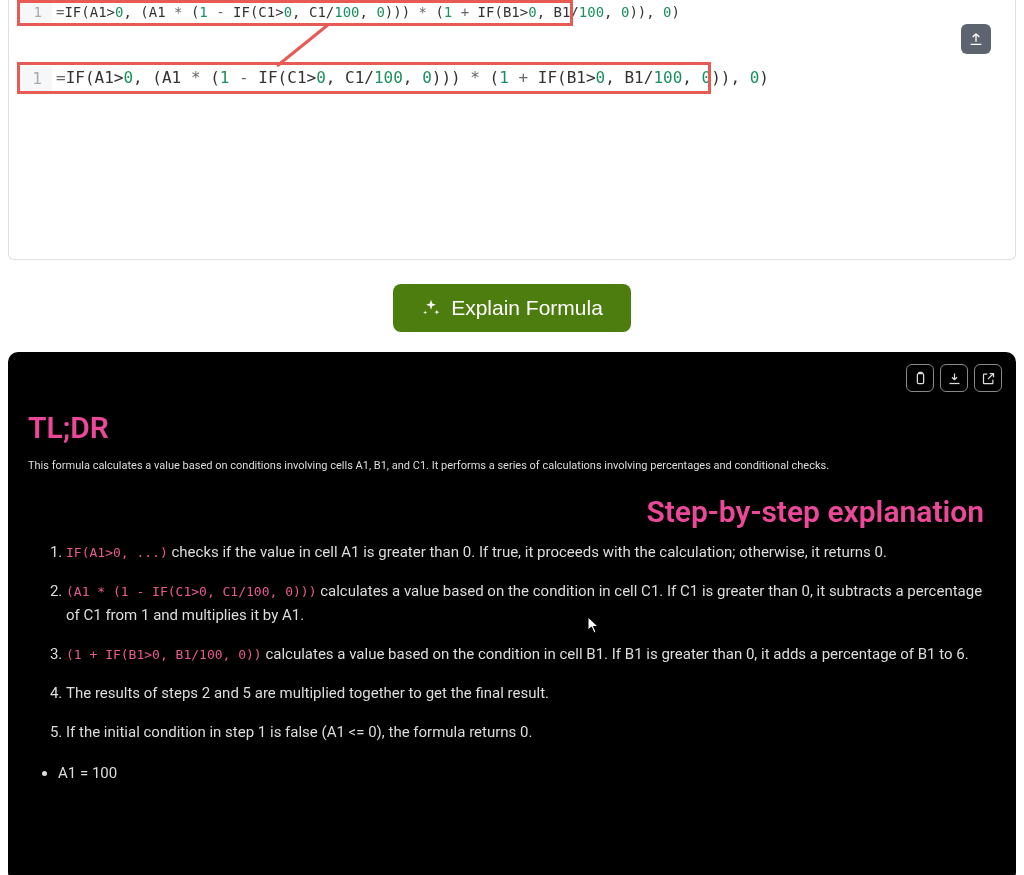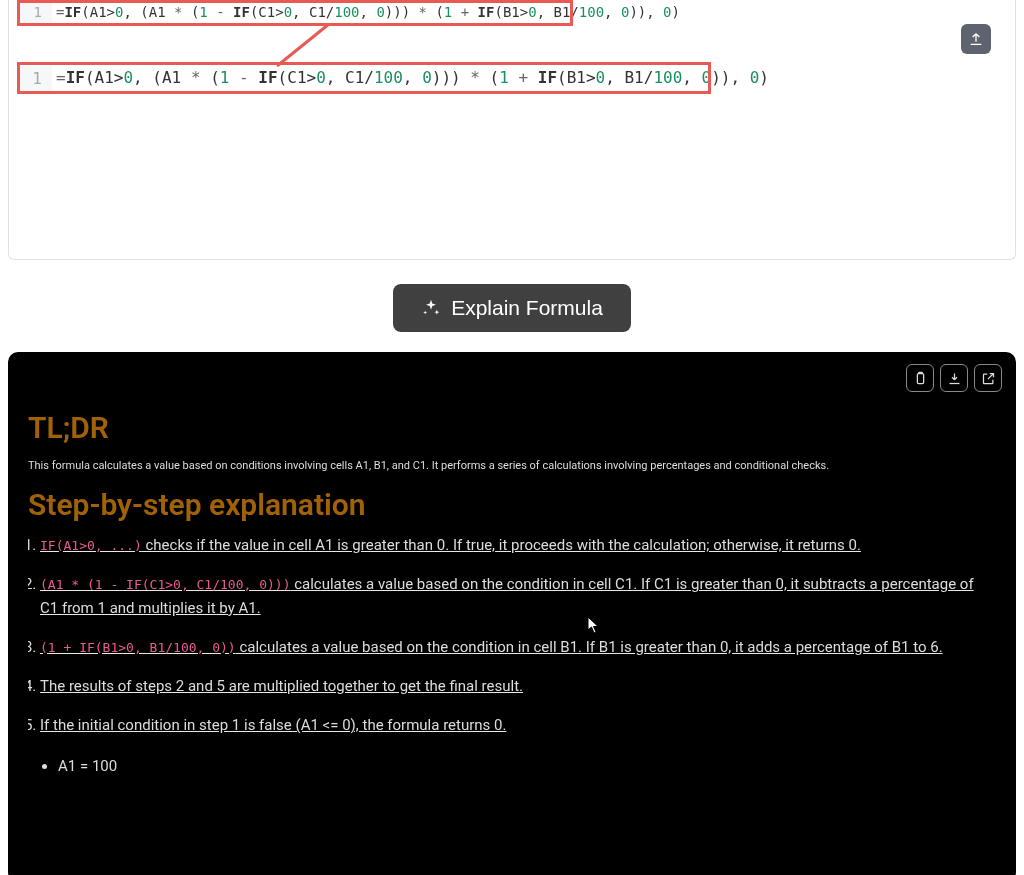--- a/index.html
+++ b/index.html
@@ -69,21 +69,21 @@
   }
   .second-code-block {
     position: absolute;
     top: 66px; left: 11px;
     right: 10px;
   }
   .second-code-block .code-content { font-size: 16px; }
   .second-code-block .gutter { font-size: 16px; line-height:1.6;}
   .tok-num { color: #1a8f5f; }
   .tok-op  { color: #666; }
-  .tok-fn  { color: #333; font-weight: 700; }
+  .tok-fn  { color: #333; font-weight: 400; }
   .upload-btn {
     position: absolute;
     top: 24px; right: 24px;
     width: 30px; height: 30px;
     background: #5d6470;
     border-radius: 6px;
     display: flex;
     align-items: center;
     justify-content: center;
     cursor: pointer;
@@ -91,21 +91,21 @@
   .upload-btn svg { width: 16px; height: 16px; stroke: #fff; fill:none; stroke-width:2; }
 
   .explain-btn-wrap {
     text-align: center;
     padding: 24px 0 20px;
   }
   .explain-btn {
     display: inline-flex;
     align-items: center;
     gap: 10px;
-    background: #404040;
+    background: #4d7c0f;
     color: #fff;
     font-size: 21px;
     font-weight: 500;
     padding: 12px 28px;
     border: none;
     border-radius: 8px;
     cursor: pointer;
   }
   .explain-btn svg { width:20px; height:20px; fill:#fff; }
 
@@ -143,25 +143,25 @@
     padding-bottom: 20px;
   }
   .out-content::-webkit-scrollbar { width: 14px; }
   .out-content::-webkit-scrollbar-track { background: #2a2a2a; border-radius:7px;}
   .out-content::-webkit-scrollbar-thumb { background: #999; border-radius:7px; }
 
   .out-content h2 {
     font-size: 30px;
     font-weight: 600;
     margin: 6px 0 12px;
-    color: #a16207;
-  }
-  .out-content h2.step { font-size: 30px; margin-top:13px;}
+    color: #ec4899;
+  }
+  .out-content h2.step { font-size: 30px; margin-top:20px;text-align:right;}
   .out-content p { font-size: 11px; line-height:1.55; margin-bottom:10px; color:#ddd;}
-  .out-content ol { margin: 10px 0 14px 12px; text-decoration: underline; }
+  .out-content ol { margin: 10px 0 14px 38px; }
   .out-content ol li { font-size: 15px; line-height:1.55; margin-bottom:16px; color:#ddd;}
   .out-content ul { margin: 8px 0 0 30px; }
   .out-content ul li { font-size: 15px; line-height:1.6; color:#ddd; }
   .code-inline {
     font-family: "Consolas","Monaco",monospace;
     font-size: 13px;
     color: #e85a92;
   }
   .cursor-img {
     position: absolute;

